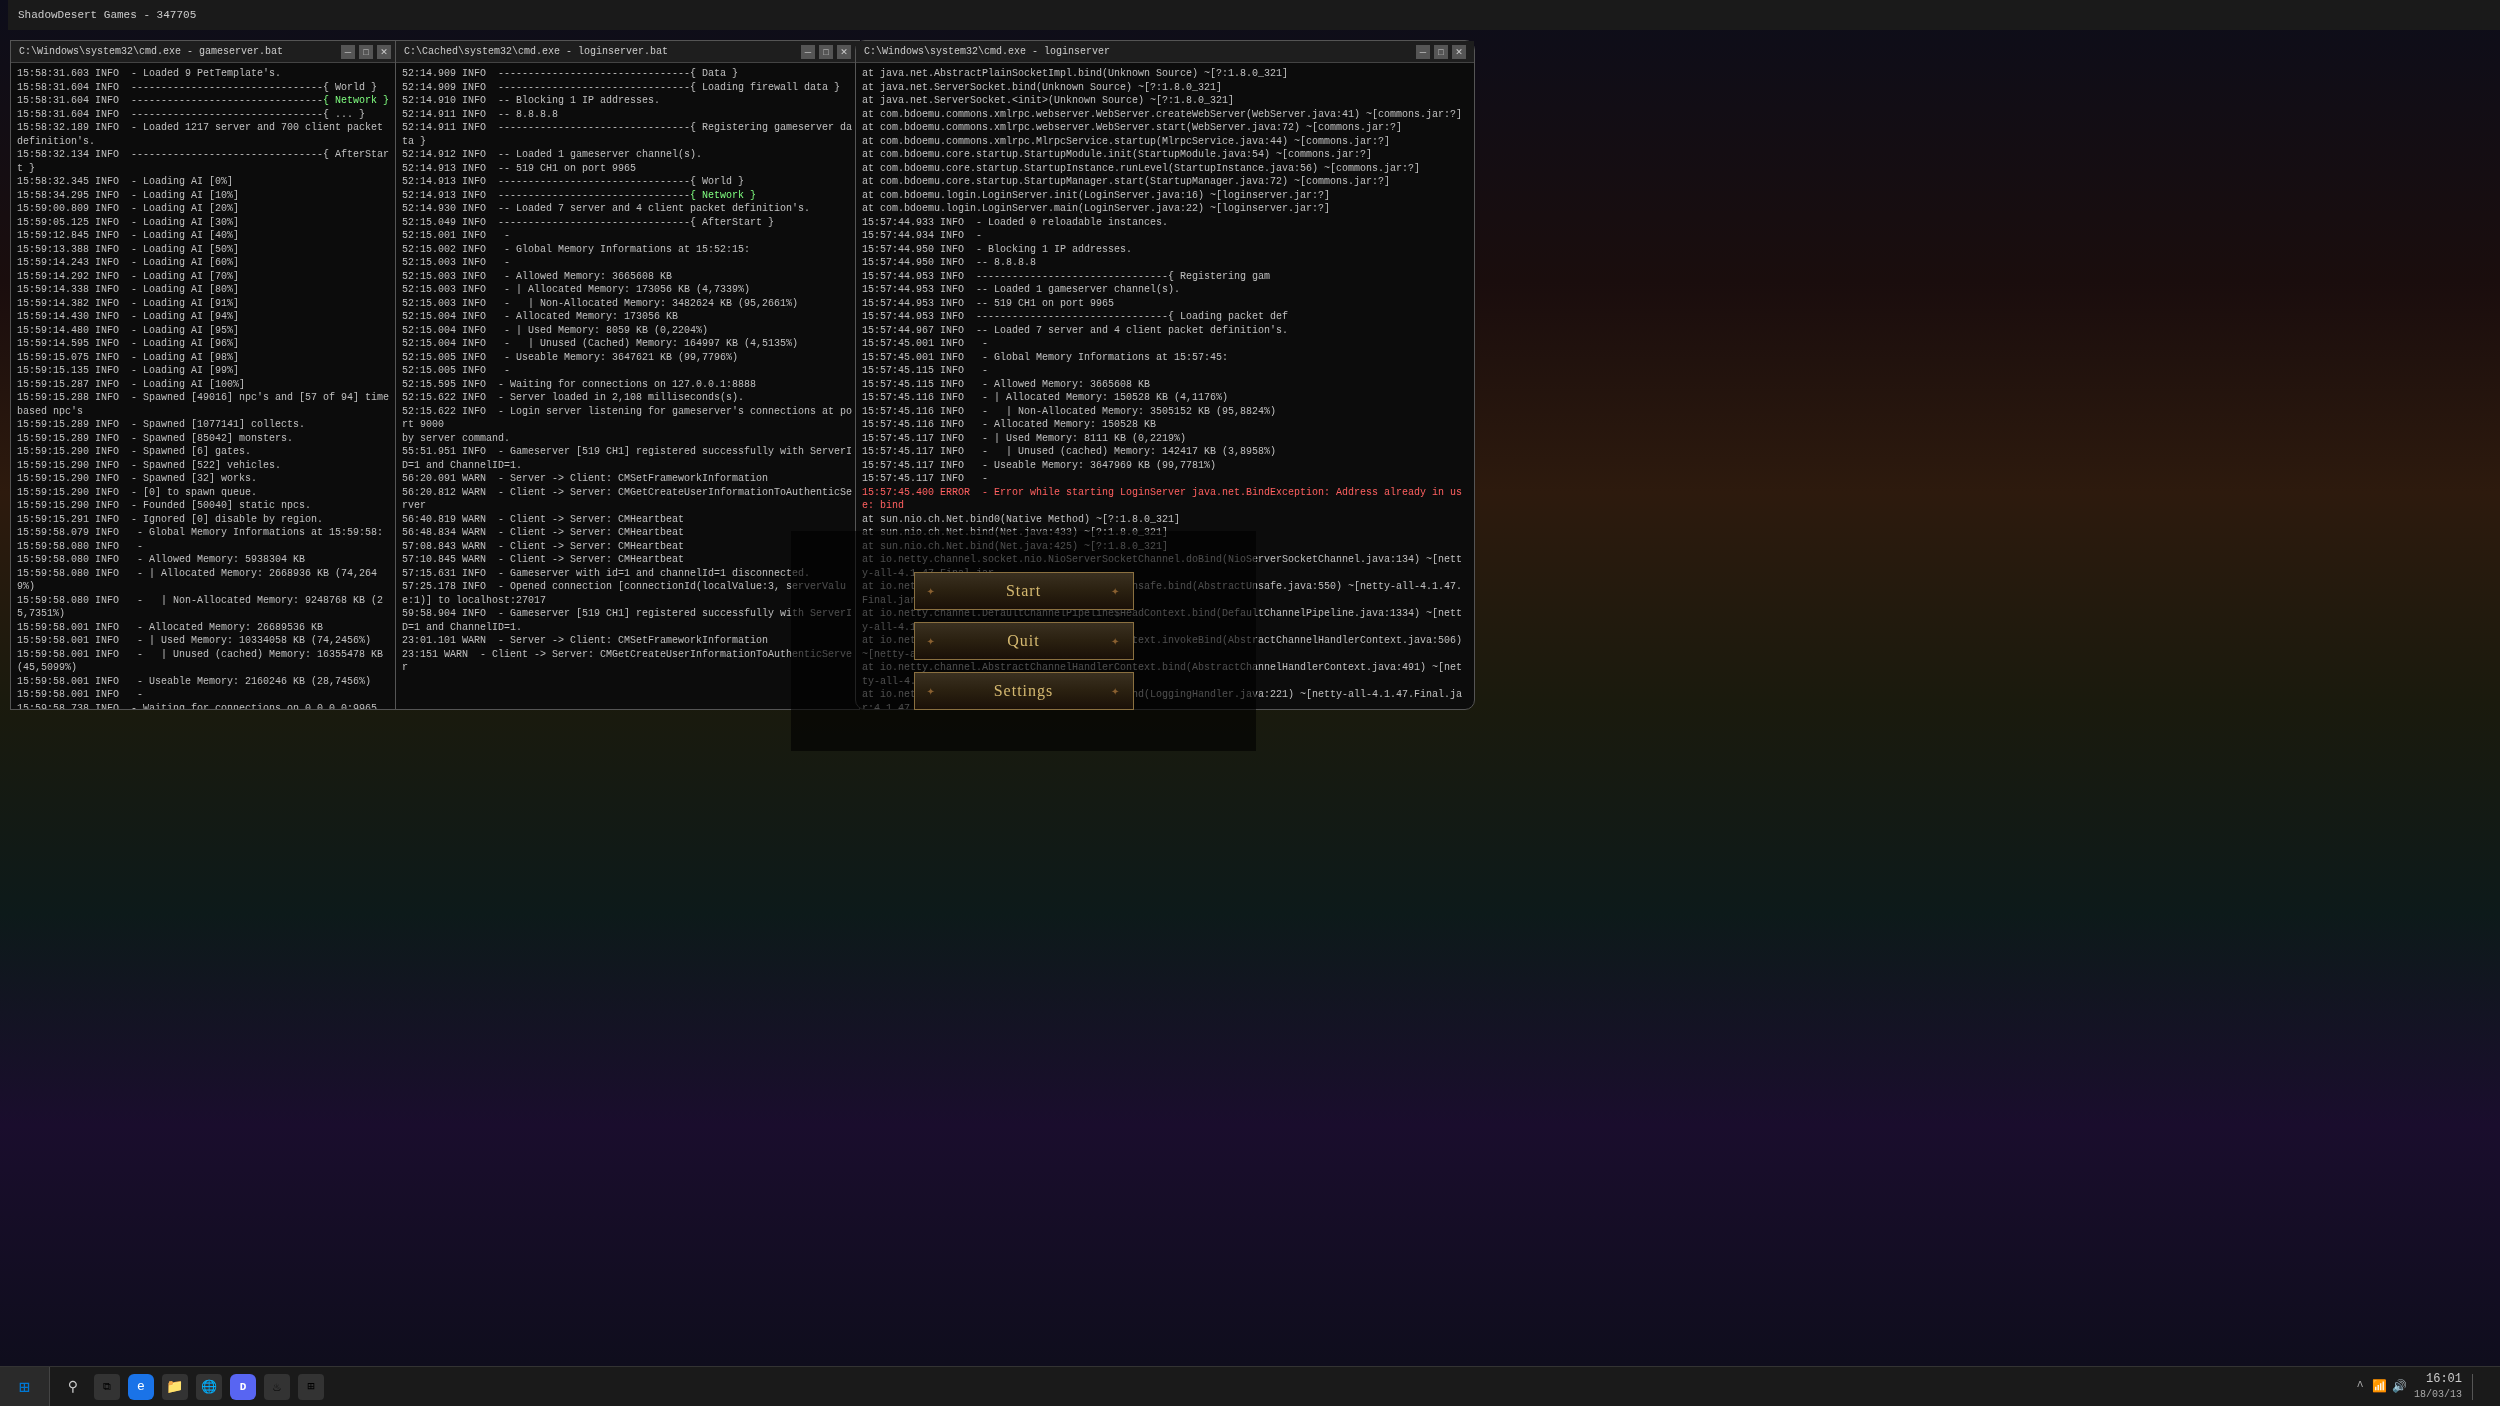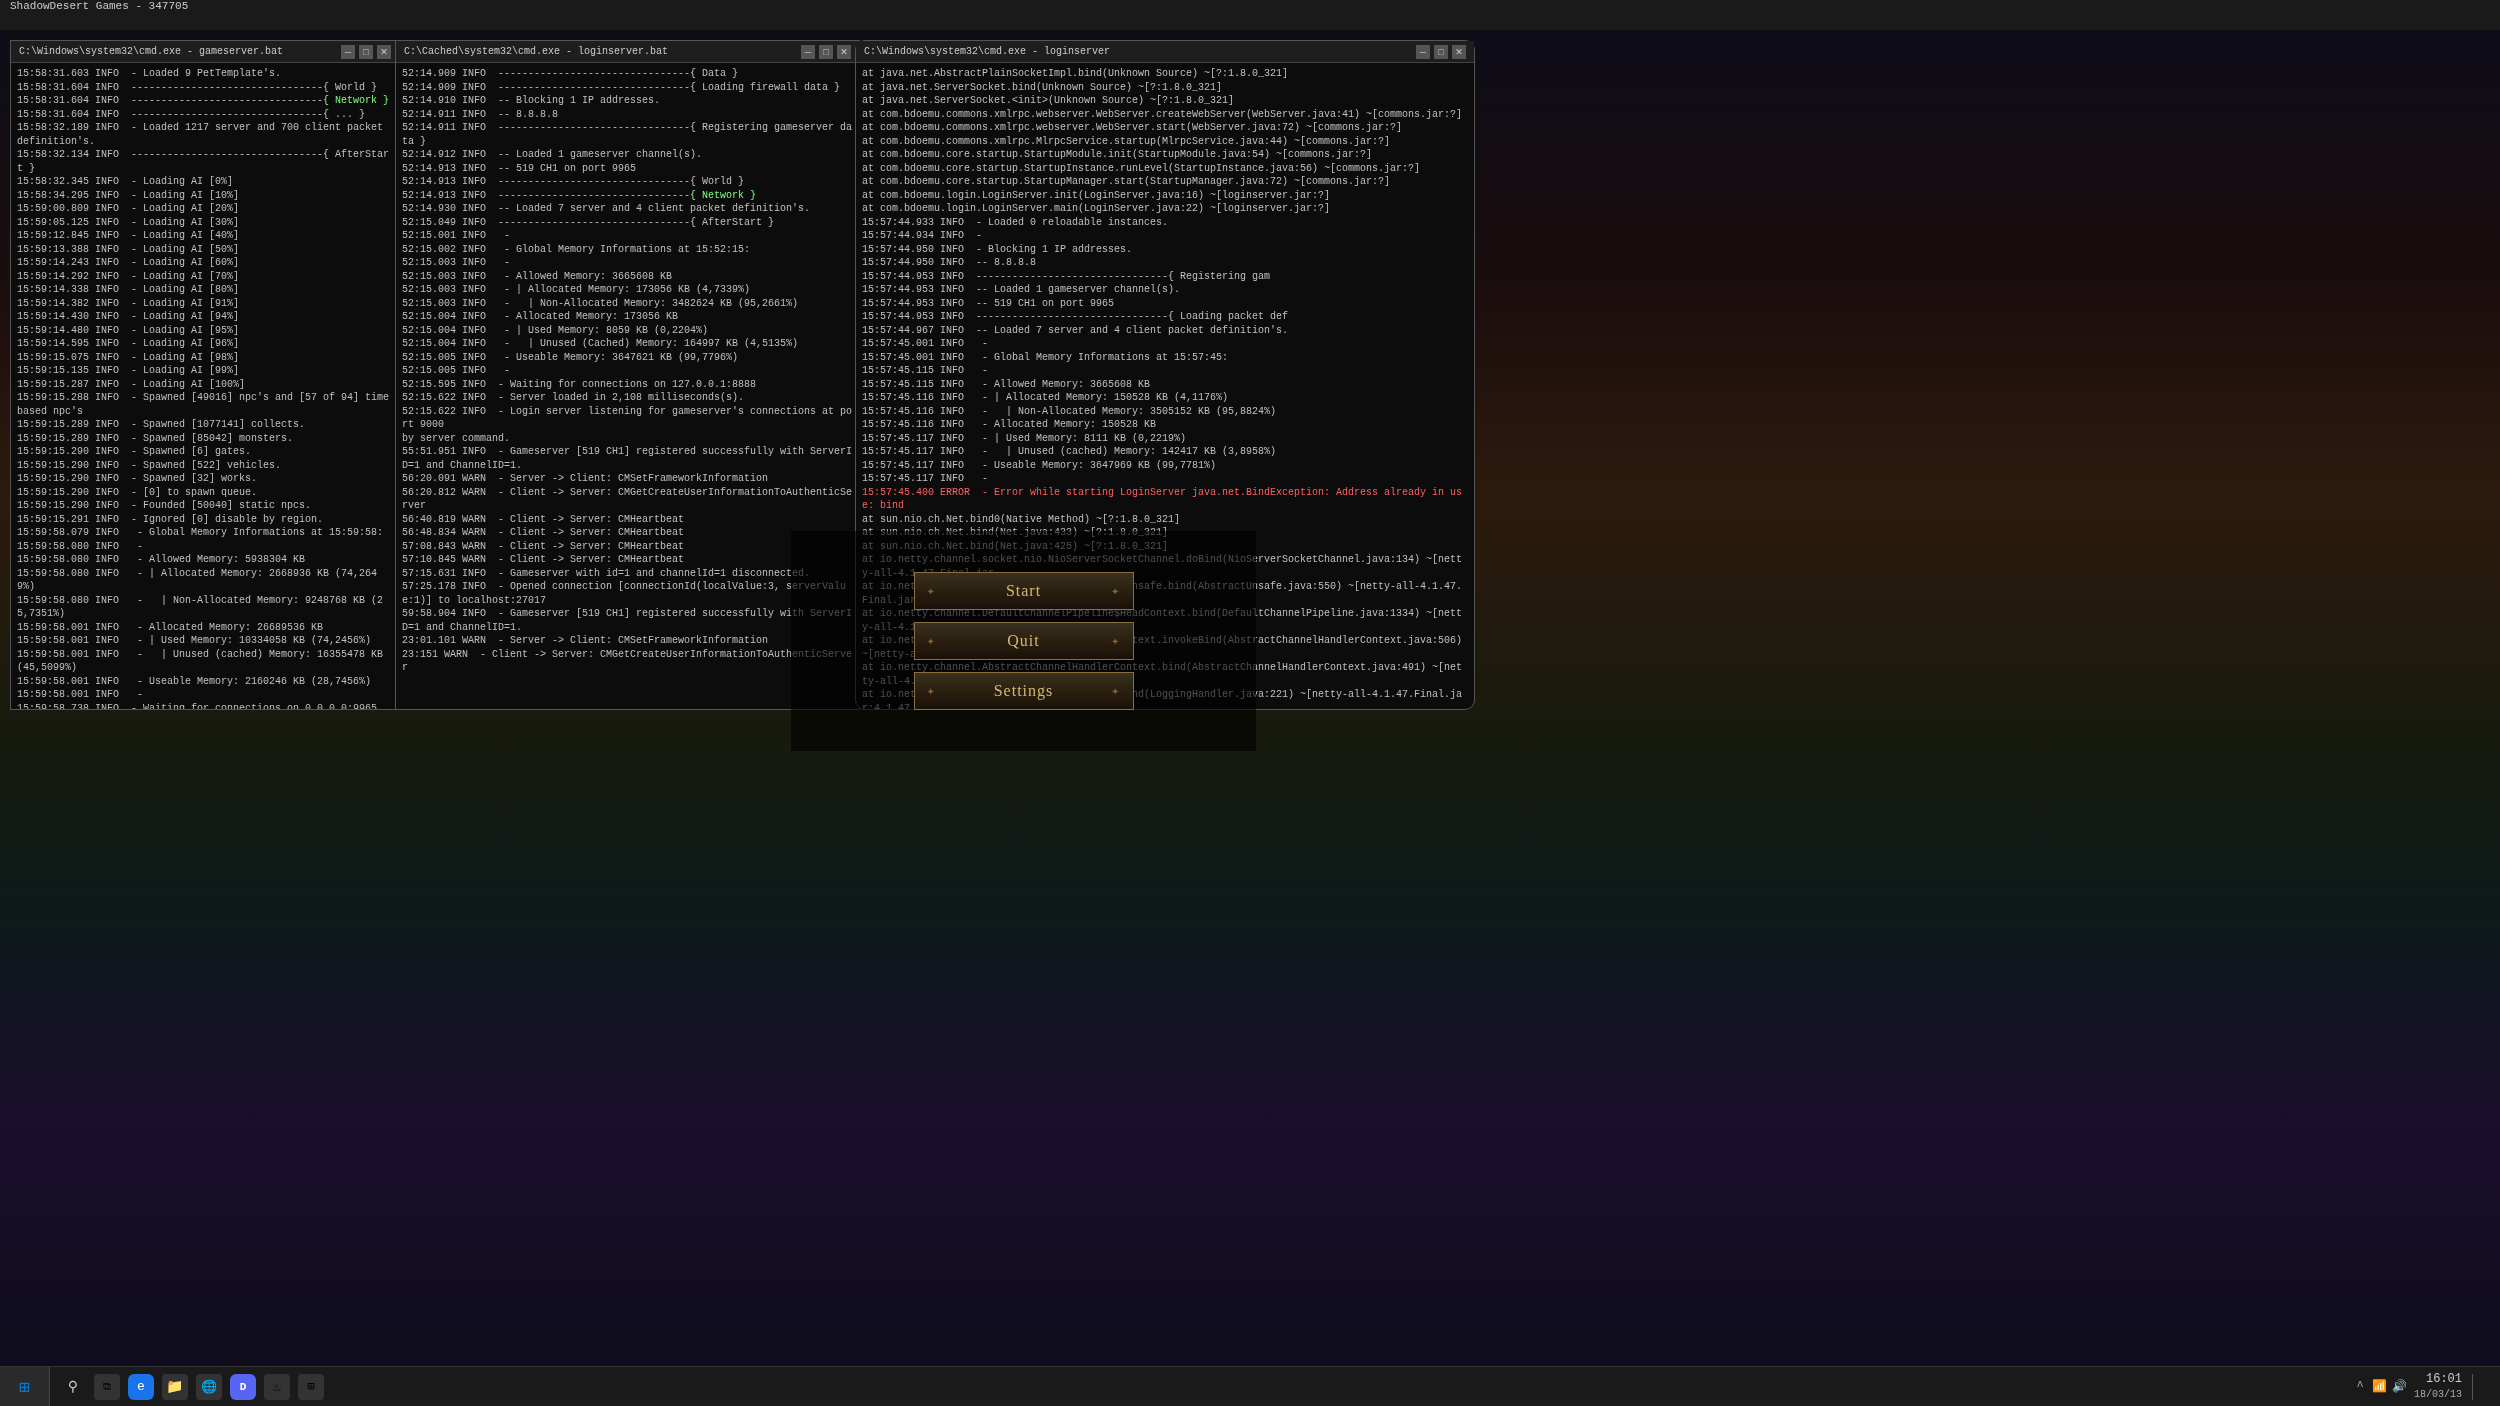--- a/index.html
+++ b/index.html
@@ -25,25 +25,26 @@
         #0d1a1a 65%,
         #1a0d2d 80%,
         #0d0d1a 100%
       );
     }
 
     
     .taskbar-top {
       position: absolute;
       top: 0;
-      left: 0;
+      left: 8px;
       right: 0;
       height: 30px;
       background: #1a1a1a;
       display: flex;
+      align-items: center;
       padding: 0 10px;
       z-index: 100;
     }
 
     .taskbar-top-title {
       color: #cccccc;
       font-size: 11px;
     }
 
     

